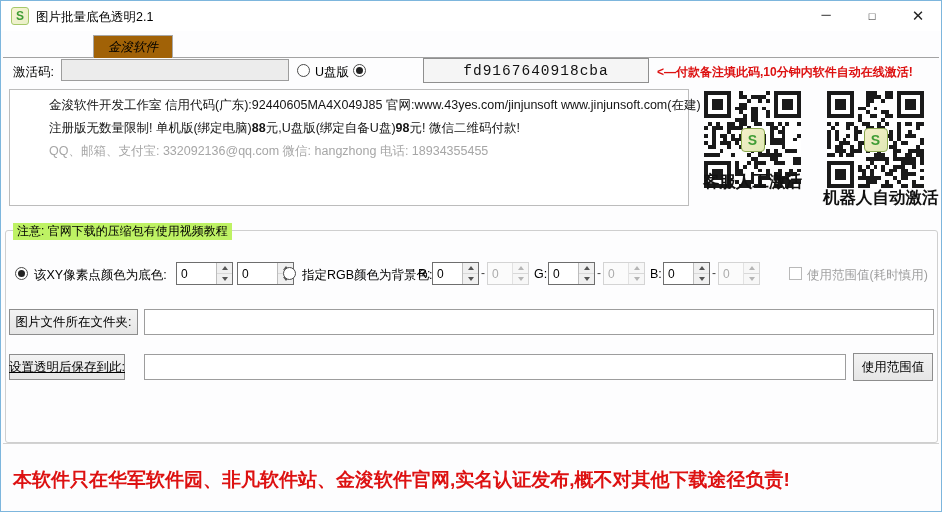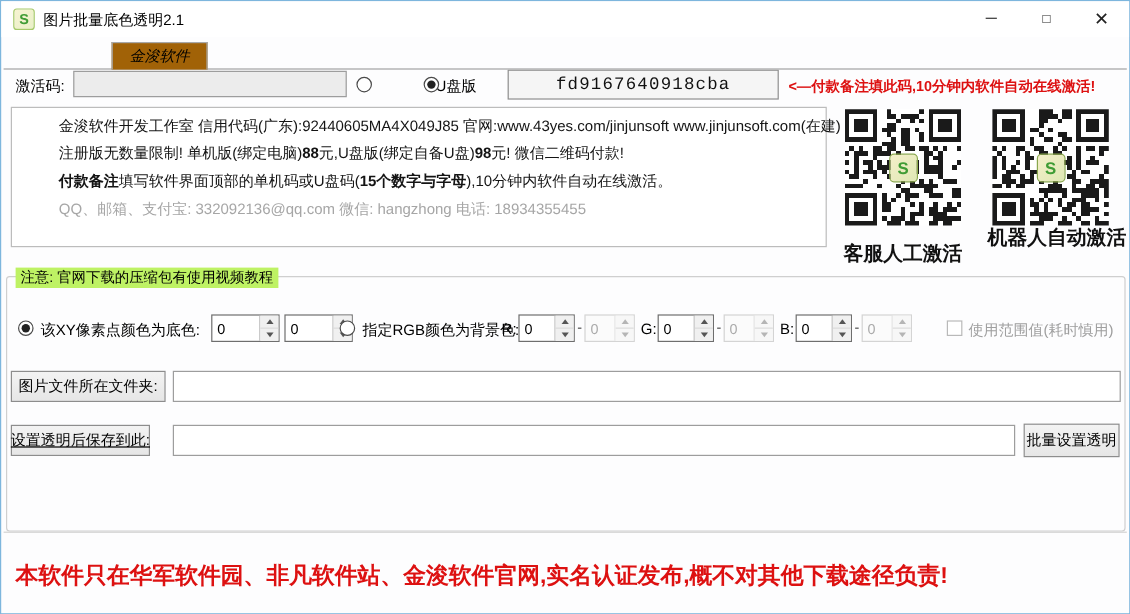--- a/index.html
+++ b/index.html
@@ -80,30 +80,29 @@
         </div>
     </div>
   </div>
 
   <div class="tabline"></div>
   <div class="tab inactive">金浚软件</div>
 
   <div class="abs lbl" style="left:12px;top:63px;">激活码:</div>
   <input class="txt abs" style="left: 60px; top: 58px; width: 228px; height: 22px; background: rgb(236, 236, 236);" value="">
   <div class="radio" style="left:296px;top:63px;"></div>
-  <div class="abs lbl" style="left:314px;top:63px;margin-left:48px;">U盘版</div>
+  <div class="abs lbl" style="left:314px;top:63px;">U盘版</div>
   <div class="radio sel" style="left:352px;top:63px;"></div>
   <div class="abs lbl" style="left:373px;top:63px;margin-top:28px;">单机版</div>
   <div class="codebox abs" style="left:422px;top:57px;width:226px;height:25px;">fd9167640918cba</div>
   <div class="abs redtext" style="left:656px;top:63px;">&lt;—付款备注填此码,10分钟内软件自动在线激活!</div>
 
   <div class="infobox">
     <div class="ln">金浚软件开发工作室 信用代码(广东):92440605MA4X049J85 官网:www.43yes.com/jinjunsoft  www.jinjunsoft.com(在建)</div>
     <div class="ln"><span>注册版无数量限制! 单机版(绑定电脑)</span><span class="b">88</span><span>元,U盘版(绑定自备U盘)</span><span class="b">98</span><span>元! 微信二维码付款!</span></div>
-    <div class="ln"><span class="b">付款备注</span><span>填写软件界面顶部的单机码或U盘码(</span><span class="b">15个数字与字母</span><span>),10分钟内软件自动在线激活。</span></div>
     <div class="ln gray">QQ、邮箱、支付宝: 332092136@qq.com  微信: hangzhong  电话: 18934355455</div>
   </div>
 
   <div class="qrwrap" style="left:703px;top:90px;">
     <div class="qr-canvas" style="position:absolute;inset:0;"><svg viewBox="0 0 25 25" width="100%" height="100%" shape-rendering="crispEdges">
           <rect x="9" y="0" width="1" height="1" fill="#1a1a1a"></rect>
           <rect x="16" y="0" width="1" height="1" fill="#1a1a1a"></rect>
           <rect x="9" y="1" width="1" height="1" fill="#1a1a1a"></rect>
           <rect x="10" y="1" width="1" height="1" fill="#1a1a1a"></rect>
           <rect x="12" y="1" width="1" height="1" fill="#1a1a1a"></rect>
@@ -306,21 +305,21 @@
           <rect x="2" y="2" width="3" height="3" fill="#1a1a1a"></rect>
           <rect x="18" y="0" width="7" height="7" fill="#1a1a1a"></rect>
           <rect x="19" y="1" width="5" height="5" fill="#fff"></rect>
           <rect x="20" y="2" width="3" height="3" fill="#1a1a1a"></rect>
           <rect x="0" y="18" width="7" height="7" fill="#1a1a1a"></rect>
           <rect x="1" y="19" width="5" height="5" fill="#fff"></rect>
           <rect x="2" y="20" width="3" height="3" fill="#1a1a1a"></rect>
         </svg></div>
     <div class="qrlogo">S</div>
   </div>
-  <div class="qrcaption" style="left:702px;top:200px;">客服人工激活</div>
+  <div class="qrcaption" style="left:702px;top:170px;">客服人工激活</div>
 
   <div class="qrwrap" style="left:826px;top:90px;">
     <div class="qr-canvas" style="position:absolute;inset:0;"><svg viewBox="0 0 25 25" width="100%" height="100%" shape-rendering="crispEdges">
           <rect x="10" y="0" width="1" height="1" fill="#1a1a1a"></rect>
           <rect x="11" y="0" width="1" height="1" fill="#1a1a1a"></rect>
           <rect x="12" y="0" width="1" height="1" fill="#1a1a1a"></rect>
           <rect x="15" y="0" width="1" height="1" fill="#1a1a1a"></rect>
           <rect x="16" y="0" width="1" height="1" fill="#1a1a1a"></rect>
           <rect x="10" y="1" width="1" height="1" fill="#1a1a1a"></rect>
           <rect x="11" y="1" width="1" height="1" fill="#1a1a1a"></rect>
@@ -649,18 +648,18 @@
   </div>
 
   <div class="checkbox" style="left:788px;top:266px;"></div>
   <div class="abs lbl" style="left:806px;top:266px;color:#9f9f9f;">使用范围值(耗时慎用)</div>
 
   <div class="pathbtn" style="left:8px;top:308px;width:129px;height:26px;">图片文件所在文件夹:</div>
   <input class="txt abs" style="left: 143px; top: 308px; width: 790px; height: 26px;" value="">
 
   <div class="pathbtn" style="left:8px;top:353px;width:116px;height:26px;text-decoration:underline;">设置透明后保存到此:</div>
   <input class="txt abs" style="left: 143px; top: 353px; width: 702px; height: 26px;" value="">
-  <div class="pathbtn" style="left:852px;top:352px;width:80px;height:28px;">批量设置透明</div>
+  <div class="pathbtn" style="left:852px;top:352px;width:80px;height:28px;">使用范围值</div>
 
   <div class="footer-line"></div>
   <div class="footer">本软件只在华军软件园、非凡软件站、金浚软件官网,实名认证发布,概不对其他下载途径负责!</div>
 
 </div>
 
 </body></html>

